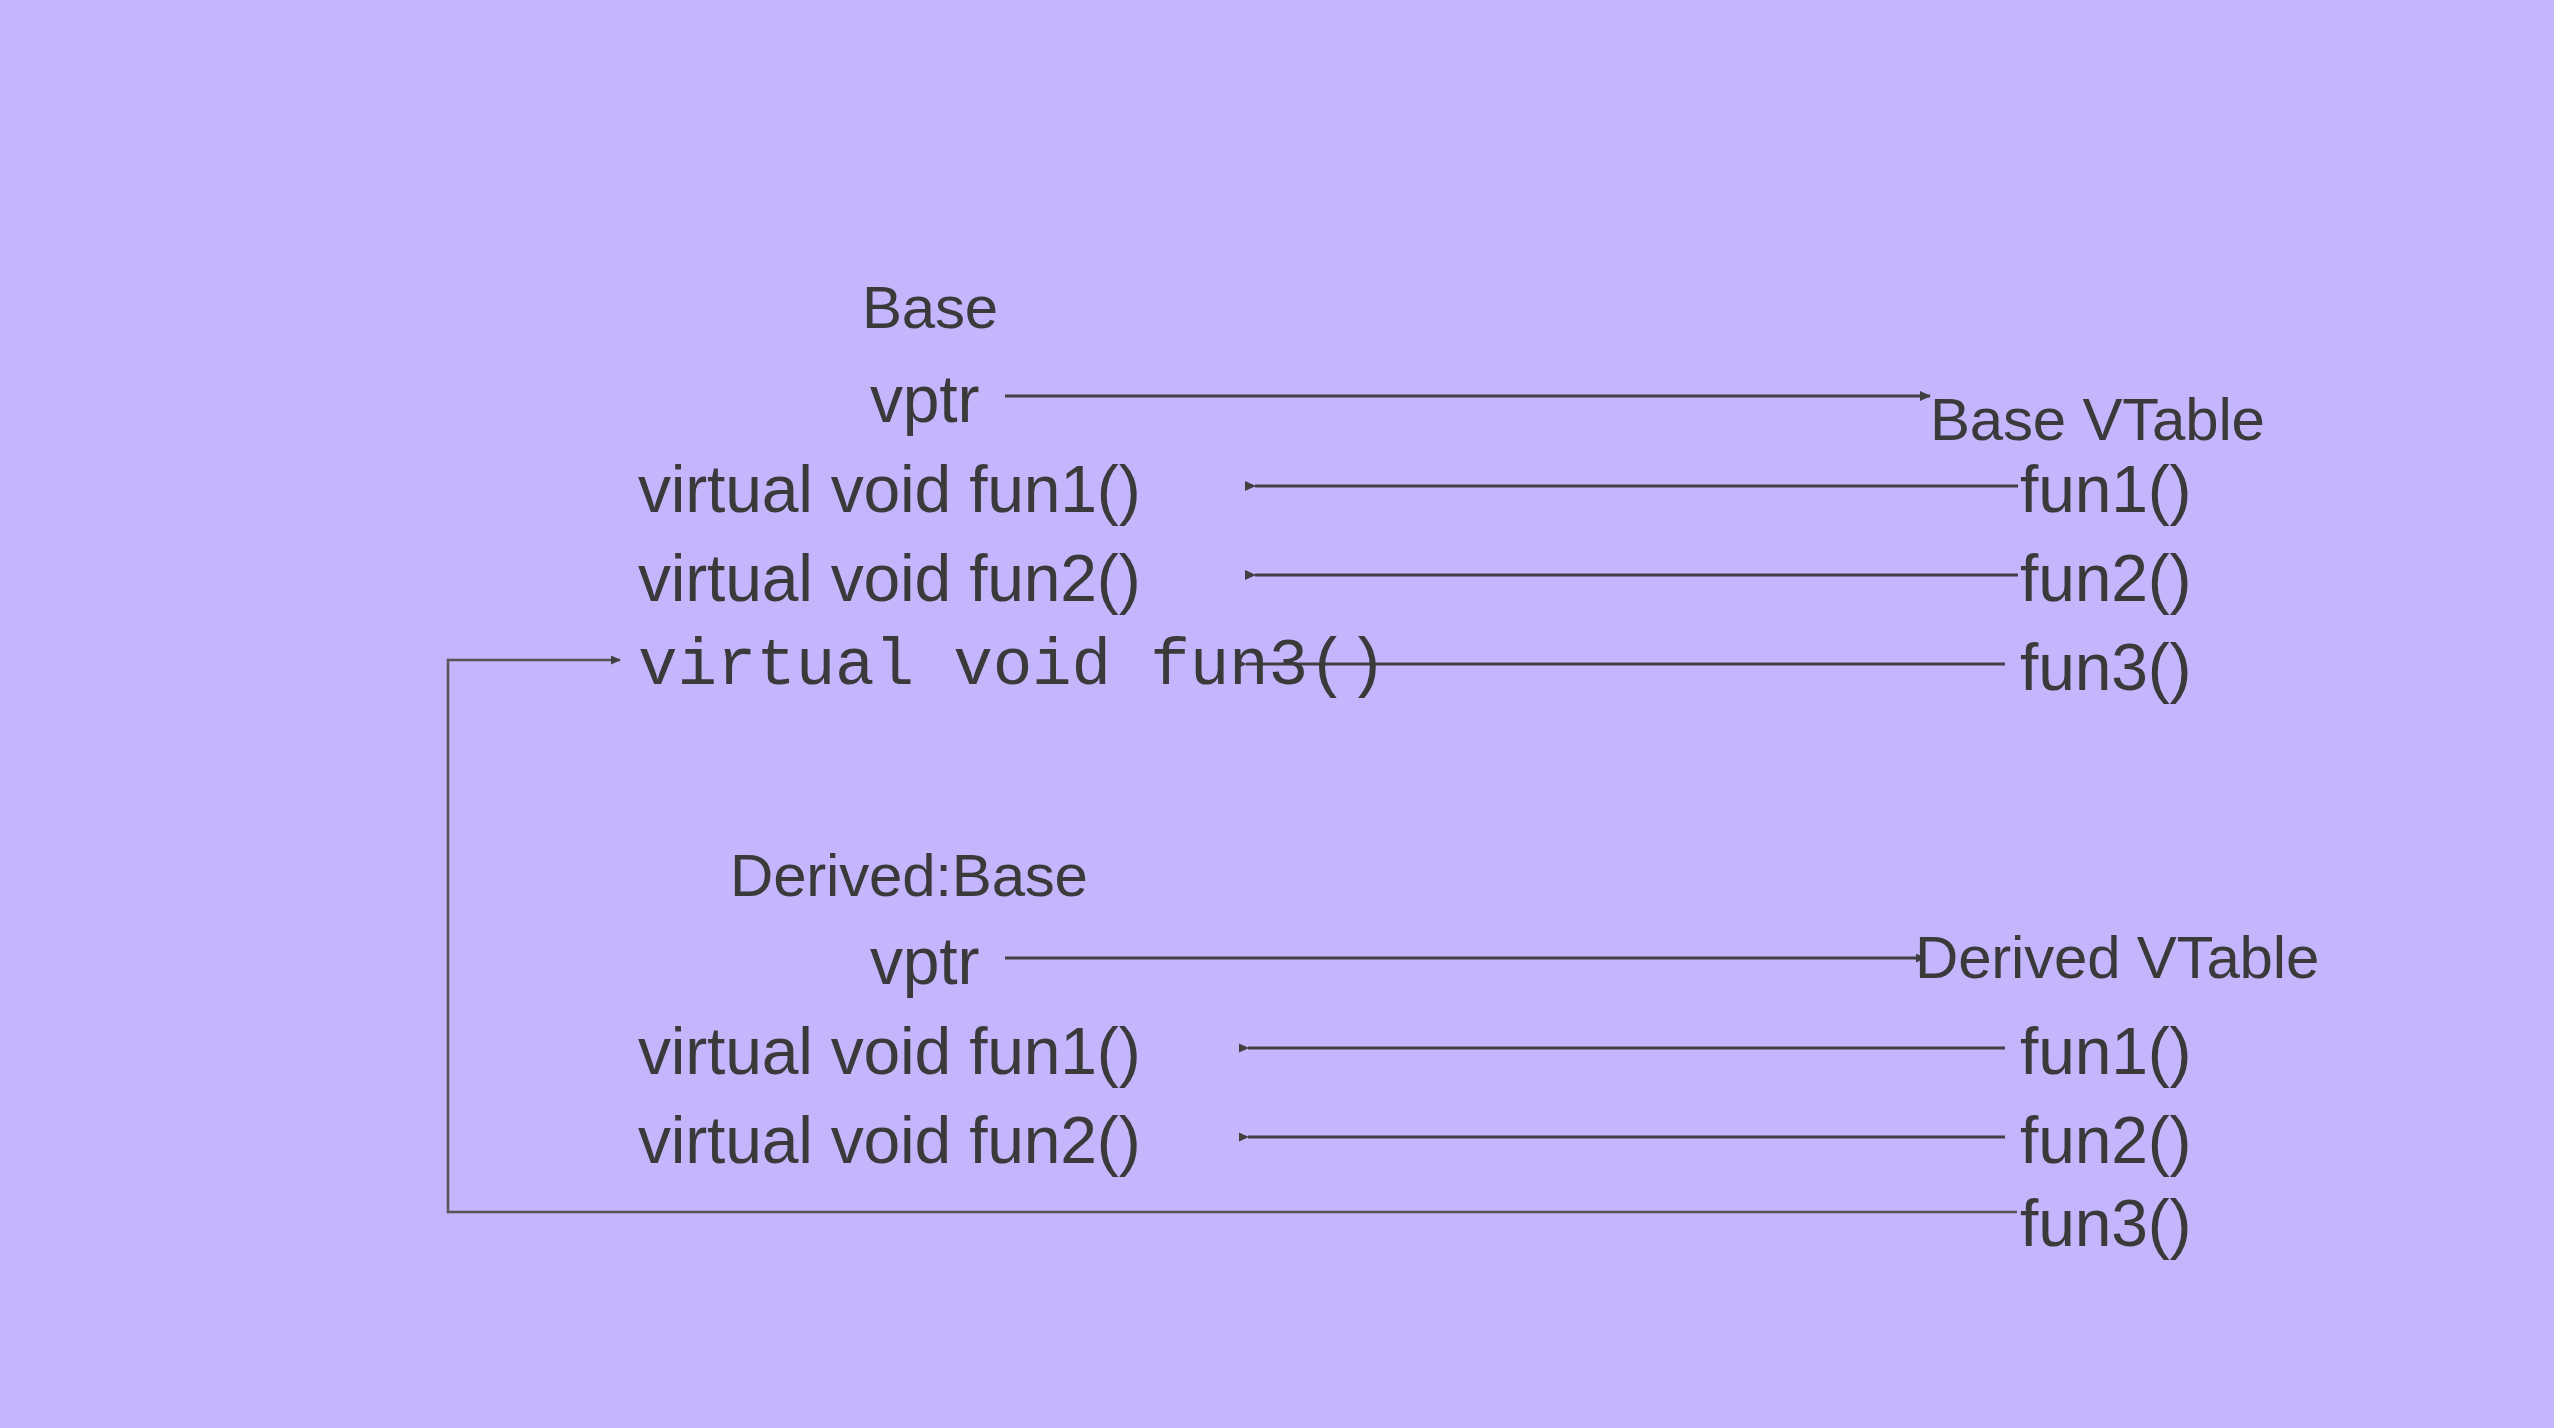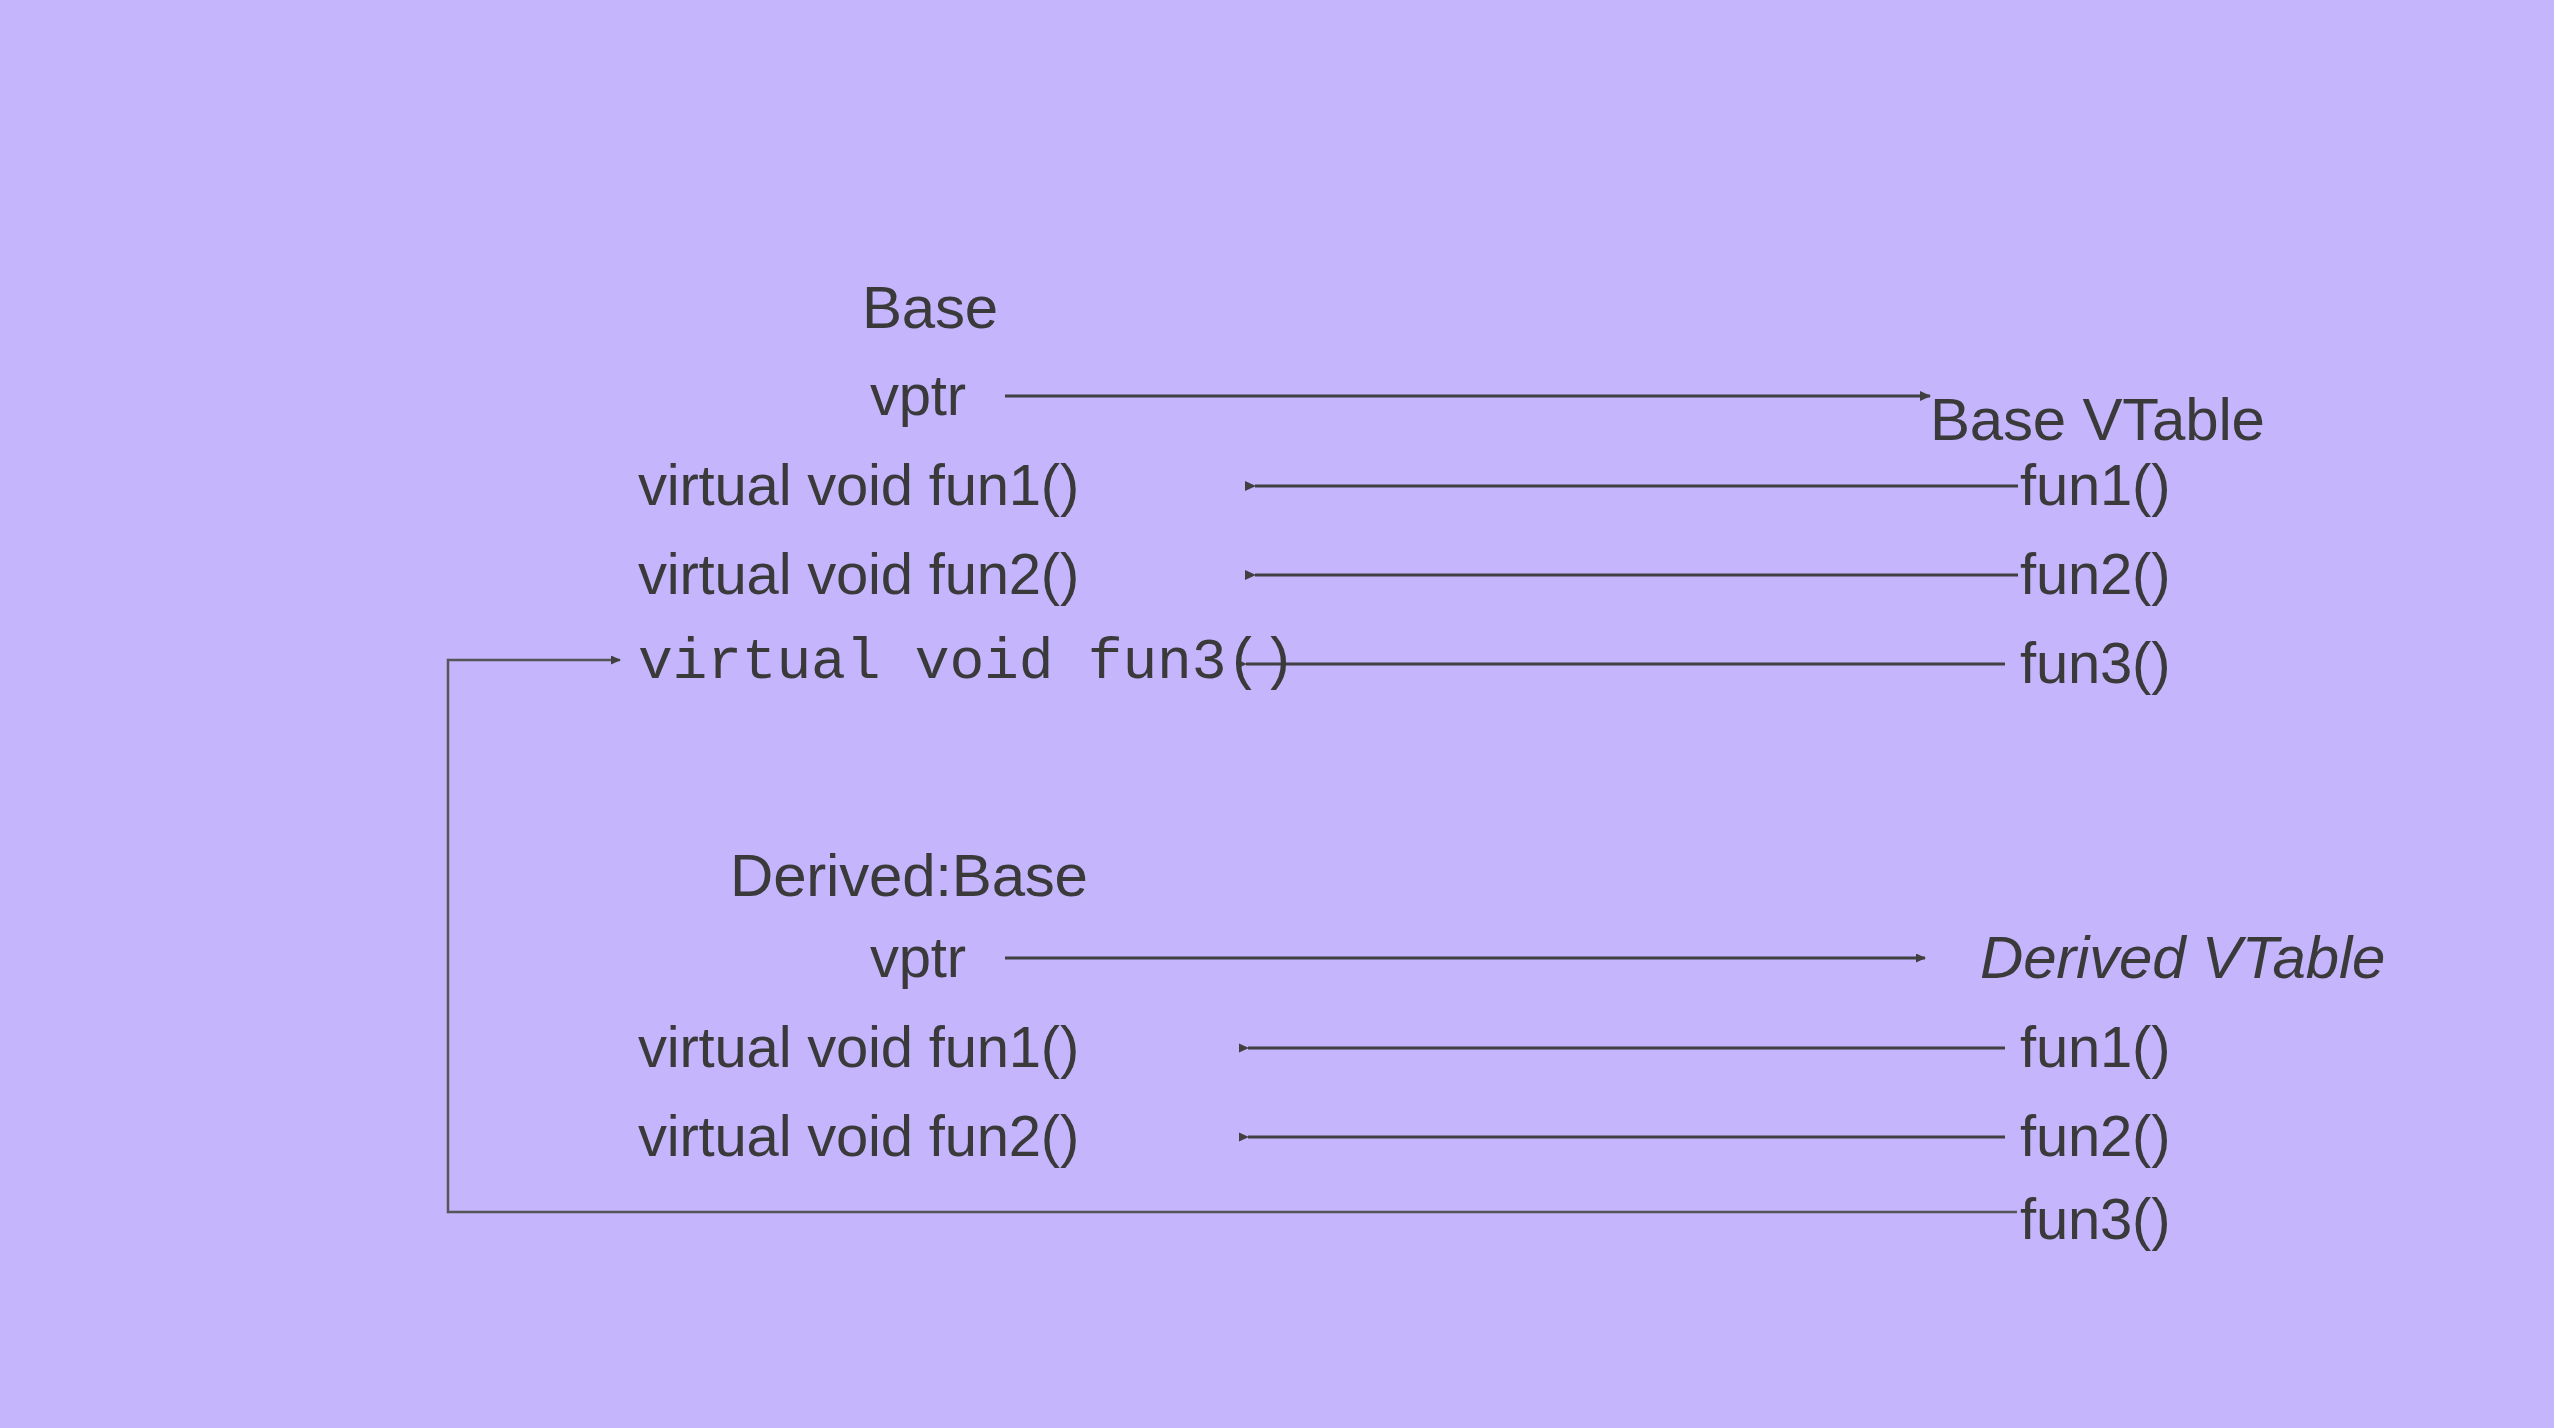--- a/index.html
+++ b/index.html
@@ -12,21 +12,21 @@
     width: 2554px;
     height: 1428px;
     background: #c4b5fd;
     overflow: hidden;
     font-family: "Liberation Sans", sans-serif;
     color: #3a3a3a;
   }
   .lbl {
     position: absolute;
     white-space: nowrap;
-    font-size: 58px;
+    font-size: 66px;
     line-height: 1;
     color: #3a3a3a;
     letter-spacing: -0.2px;
   }
   .lbl.big {
     font-size: 60px;
   }
   #wires {
     position: absolute;
     left: 0;
@@ -103,21 +103,21 @@
   <div class="lbl" style="left:2020px; top:634px;">fun3()</div>
 
   <div class="lbl big" style="left:730px; top:838px;margin-top:8px;">Derived:Base</div>
 
   <div class="lbl" style="left:870px; top:928px;">vptr</div>
 
   <div class="lbl" style="left:638px; top:1018px;">virtual void fun1()</div>
 
   <div class="lbl" style="left:638px; top:1107px;">virtual void fun2()</div>
 
-  <div class="lbl big" style="left:1980px; top:928px;font-style:italic;">Derived VTable</div>
+  <div class="lbl big" style="left:1915px; top:928px;">Derived VTable</div>
 
   <div class="lbl" style="left:2020px; top:1018px;">fun1()</div>
 
   <div class="lbl" style="left:2020px; top:1107px;">fun2()</div>
 
   <div class="lbl" style="left:2020px; top:1190px;">fun3()</div>
 
 </div>
 
 </body></html>

